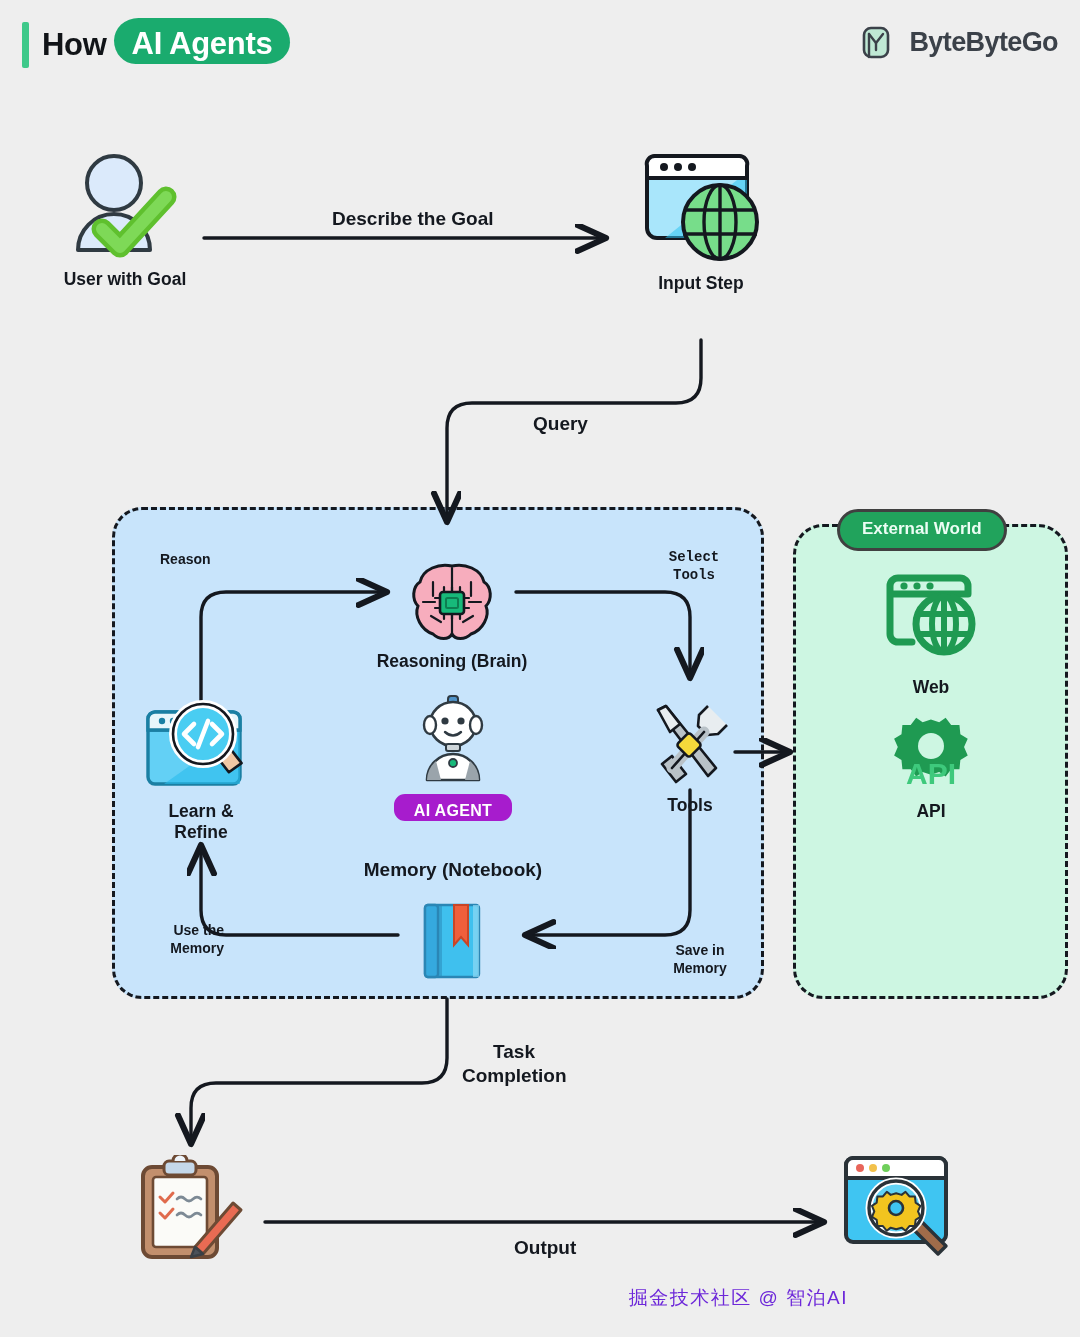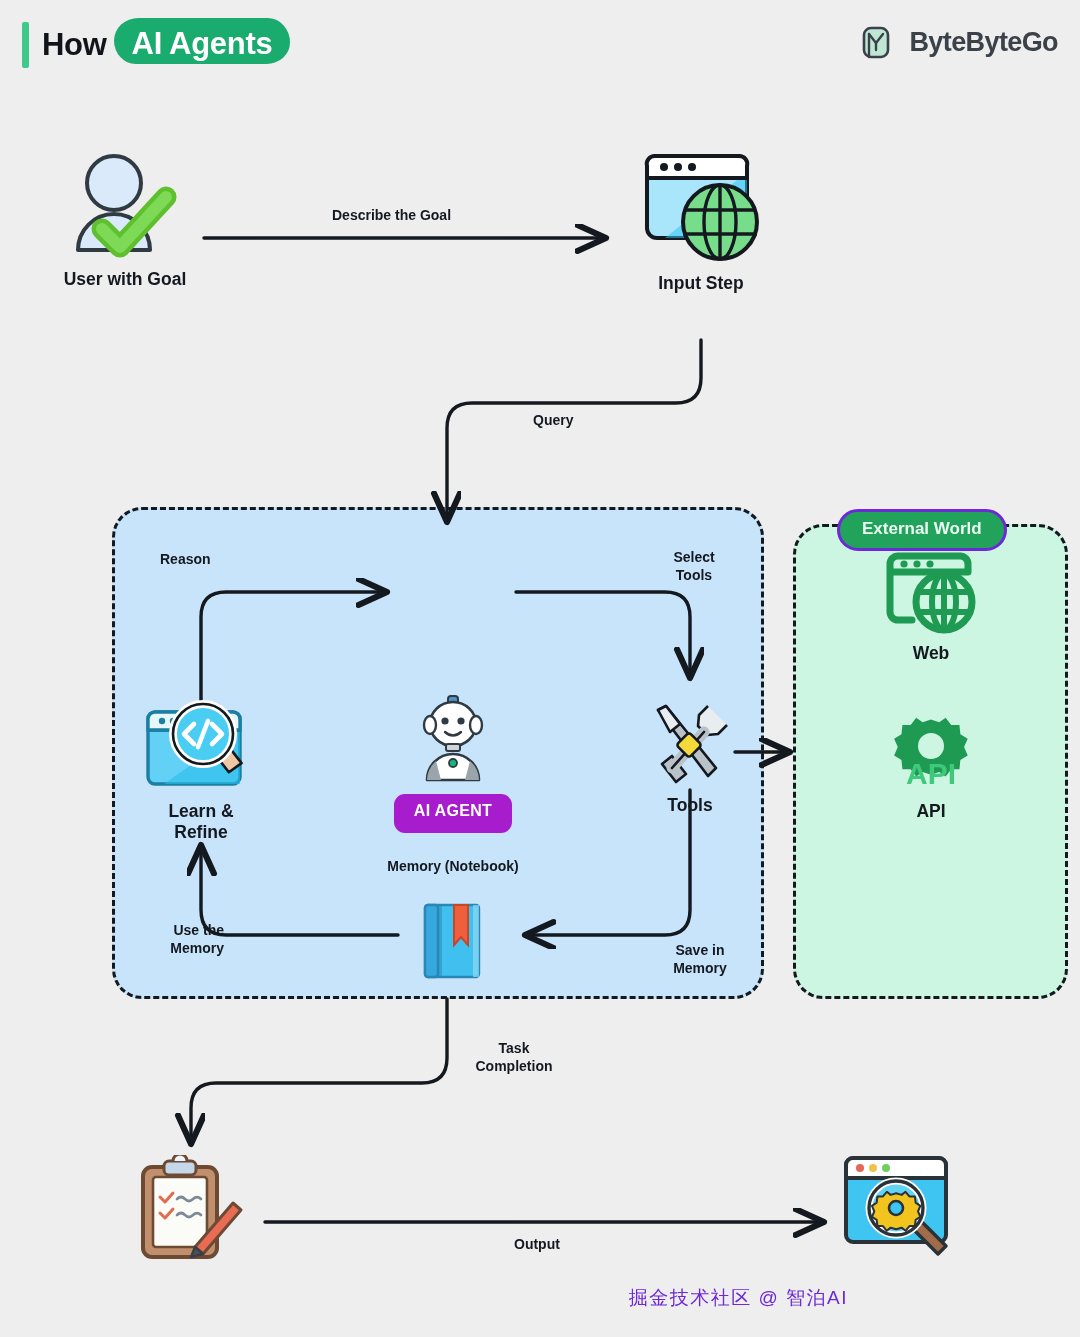--- a/index.html
+++ b/index.html
@@ -49,46 +49,46 @@
   .node-label {
     margin-top: 9px; font-size: 15.5px; font-weight: 700;
     color: #14181f; text-align: center; line-height: 1.22; white-space: nowrap;
   }
   .node-label.big { font-size: 17.5px; }
 
   .edge-label {
     position: absolute; font-size: 14px; font-weight: 700;
     color: #14181f; text-align: center; line-height: 1.25;
   }
-  .edge-label.lg { font-size: 14px; }
+  .edge-label.lg { font-size: 19px; }
 
   
   .agent-box {
     position: absolute; left: 112px; top: 507px;
     width: 652px; height: 492px;
     background: #c8e4fb; border: 3px dashed #14181f;
     border-radius: 30px;
   }
   .ext-box {
     position: absolute; left: 793px; top: 524px;
     width: 275px; height: 475px;
     background: #cdf6e2; border: 3px dashed #14181f;
     border-radius: 30px;
   }
   .ext-title {
     position: absolute; left: 837px; top: 509px;
     padding: 7px 22px 9px 22px;
-    background: #21a35c; border: 3px solid #6d28d9;
+    background: #21a35c; border: 3px solid #404040;
     border-radius: 30px; color: #ecfdf4;
     font-size: 17px; font-weight: 700; white-space: nowrap;
     z-index: 3;
   }
 
   .ai-badge {
-    margin-top: 12px; padding: 8px 20px 13px 20px;
+    margin-top: 12px; padding: 8px 20px 1px 20px;
     background: #a71ccd; border-radius: 11px;
     color: #ffffff; font-size: 16px; font-weight: 700;
     letter-spacing: 0.3px; white-space: nowrap;
   }
 
   svg.arrows { position: absolute; left: 0; top: 0; width: 1080px; height: 1337px; pointer-events: none; }
 
   .watermark {
     position: absolute; right: 28px; bottom: 26px;
     font-size: 19px; color: #6d28d9; letter-spacing: 1.5px; white-space: nowrap;
@@ -144,21 +144,21 @@
 
       <path d="M447 999 L447 1058 Q447 1083 422 1083 L216 1083 Q191 1083 191 1108 L191 1142" marker-end="url(#ah)"></path>
 
       <path d="M265 1222 L822 1222" marker-end="url(#ah)"></path>
     </g>
   </svg>
 
   <div class="edge-label lg" style="left:332px; top:207px;">Describe the Goal</div>
   <div class="edge-label lg" style="left:533px; top:412px;">Query</div>
   <div class="edge-label" style="left:160px; top:551px;">Reason</div>
-  <div class="edge-label" style="left:662px; top:549px; width:64px;">
+  <div class="edge-label" style="left:662px; top:549px; width:64px;font-family:Liberation Mono, monospace;">
     <div>Select</div>
     <div>Tools</div>
   </div>
   <div class="edge-label" style="left:664px; top:942px; width:72px;">
     <div>Save in</div>
     <div>Memory</div>
   </div>
   <div class="edge-label" style="left:152px; top:922px; width:72px; text-align:right;">
     <div>Use the</div>
     <div>Memory</div>
@@ -188,20 +188,30 @@
   <div class="node" style="left:60px; top:150px; width:130px;">
     <svg width="118" height="110" viewBox="0 0 118 110">
       <circle cx="48" cy="33" r="27" fill="#dbeafb" stroke="#2f3a42" stroke-width="4"></circle>
       <path d="M12 100 a36 36 0 0 1 72 0 Z" fill="#dbeafb" stroke="#2f3a42" stroke-width="4" stroke-linejoin="round"></path>
       <path d="M36 79 L54 97 L100 47" fill="none" stroke="#5fc02e" stroke-width="21" stroke-linecap="round" stroke-linejoin="round"></path>
       <path d="M36 79 L54 97 L100 47" fill="none" stroke="#7ed957" stroke-width="12" stroke-linecap="round" stroke-linejoin="round"></path>
     </svg>
     <div class="node-label big">User with Goal</div>
   </div>
 
+  <div class="node" style="left:368px; top:562px; width:168px;">
+    <svg width="86" height="80" viewBox="0 0 86 80">
+      <path d="M43 4 C30 1 14 7 11 20 C3 25 3 38 9 44 C5 54 12 68 24 72 C30 78 40 78 43 72 C46 78 56 78 62 72 C74 68 81 54 77 44 C83 38 83 25 75 20 C72 7 56 1 43 4 Z" fill="#f7adbd" stroke="#14181f" stroke-width="3"></path>
+      <path d="M43 6 L43 73 M24 20 L24 34 M62 20 L62 34 M14 40 L26 40 M60 40 L72 40 M22 54 L32 60 M64 54 L54 60" fill="none" stroke="#14181f" stroke-width="2.2" stroke-linecap="round"></path>
+      <rect x="31" y="30" width="24" height="22" rx="3" fill="#17b97a" stroke="#14181f" stroke-width="2.6"></rect>
+      <rect x="37" y="36" width="12" height="10" rx="1.5" fill="none" stroke="#0d7d51" stroke-width="2"></rect>
+      <path d="M35 30 L35 25 M43 30 L43 25 M51 30 L51 25 M35 52 L35 57 M43 52 L43 57 M51 52 L51 57 M31 36 L26 36 M31 46 L26 46 M55 36 L60 36 M55 46 L60 46" stroke="#14181f" stroke-width="2.2" stroke-linecap="round"></path>
+    </svg>
+    <div class="node-label big">Reasoning (Brain)</div>
+  </div>
 
   <div class="node" style="left:392px; top:694px; width:122px;">
     <svg width="80" height="88" viewBox="0 0 80 88">
       <rect x="35" y="2" width="10" height="9" rx="3" fill="#4f93c9" stroke="#2f3a42" stroke-width="2"></rect>
       <ellipse cx="40" cy="30" rx="23" ry="22" fill="#ffffff" stroke="#2f3a42" stroke-width="2.6"></ellipse>
       <ellipse cx="17" cy="31" rx="6" ry="9" fill="#ffffff" stroke="#2f3a42" stroke-width="2.4"></ellipse>
       <ellipse cx="63" cy="31" rx="6" ry="9" fill="#ffffff" stroke="#2f3a42" stroke-width="2.4"></ellipse>
       <circle cx="32" cy="27" r="3.6" fill="#2f3a42"></circle>
       <circle cx="48" cy="27" r="3.6" fill="#2f3a42"></circle>
       <path d="M32 38 q8 7 16 0" fill="none" stroke="#2f3a42" stroke-width="2.4" stroke-linecap="round"></path>
@@ -251,21 +261,21 @@
   <div class="node" style="left:420px; top:903px; width:64px;">
     <svg width="62" height="76" viewBox="0 0 62 76">
       <rect x="4" y="2" width="54" height="72" rx="3" fill="#3fc0ee" stroke="#2a86b5" stroke-width="2.4"></rect>
       <rect x="4" y="2" width="13" height="72" rx="3" fill="#35a9de" stroke="#2a86b5" stroke-width="2.4"></rect>
       <rect x="17" y="2" width="4" height="72" fill="#2a86b5" opacity="0.5"></rect>
       <rect x="52" y="2" width="6" height="72" fill="#8fd9f3" opacity="0.7"></rect>
       <path d="M33 2 L47 2 L47 42 L40 34 L33 42 Z" fill="#ef5f3c" stroke="#c94526" stroke-width="2"></path>
     </svg>
   </div>
 
-  <div class="node" style="left:882px; top:550px; width:98px;">
+  <div class="node" style="left:882px; top:572px; width:98px;gap:12px;">
     <svg width="98" height="84" viewBox="0 0 98 84">
       <path d="M8 14 a8 8 0 0 1 8 -8 L78 6 a8 8 0 0 1 8 8 L86 22 L8 22 Z M8 22 L8 62 a8 8 0 0 0 8 8 L30 70" fill="none" stroke="#1f9a52" stroke-width="7" stroke-linecap="round" stroke-linejoin="round"></path>
       <circle cx="22" cy="14" r="3.6" fill="#1f9a52"></circle>
       <circle cx="35" cy="14" r="3.6" fill="#1f9a52"></circle>
       <circle cx="48" cy="14" r="3.6" fill="#1f9a52"></circle>
       <circle cx="62" cy="52" r="28" fill="none" stroke="#1f9a52" stroke-width="7"></circle>
       <ellipse cx="62" cy="52" rx="12" ry="28" fill="none" stroke="#1f9a52" stroke-width="6"></ellipse>
       <path d="M36 42 L88 42 M36 62 L88 62 M62 24 L62 80" stroke="#1f9a52" stroke-width="6" fill="none"></path>
     </svg>
     <div class="node-label big">Web</div>

